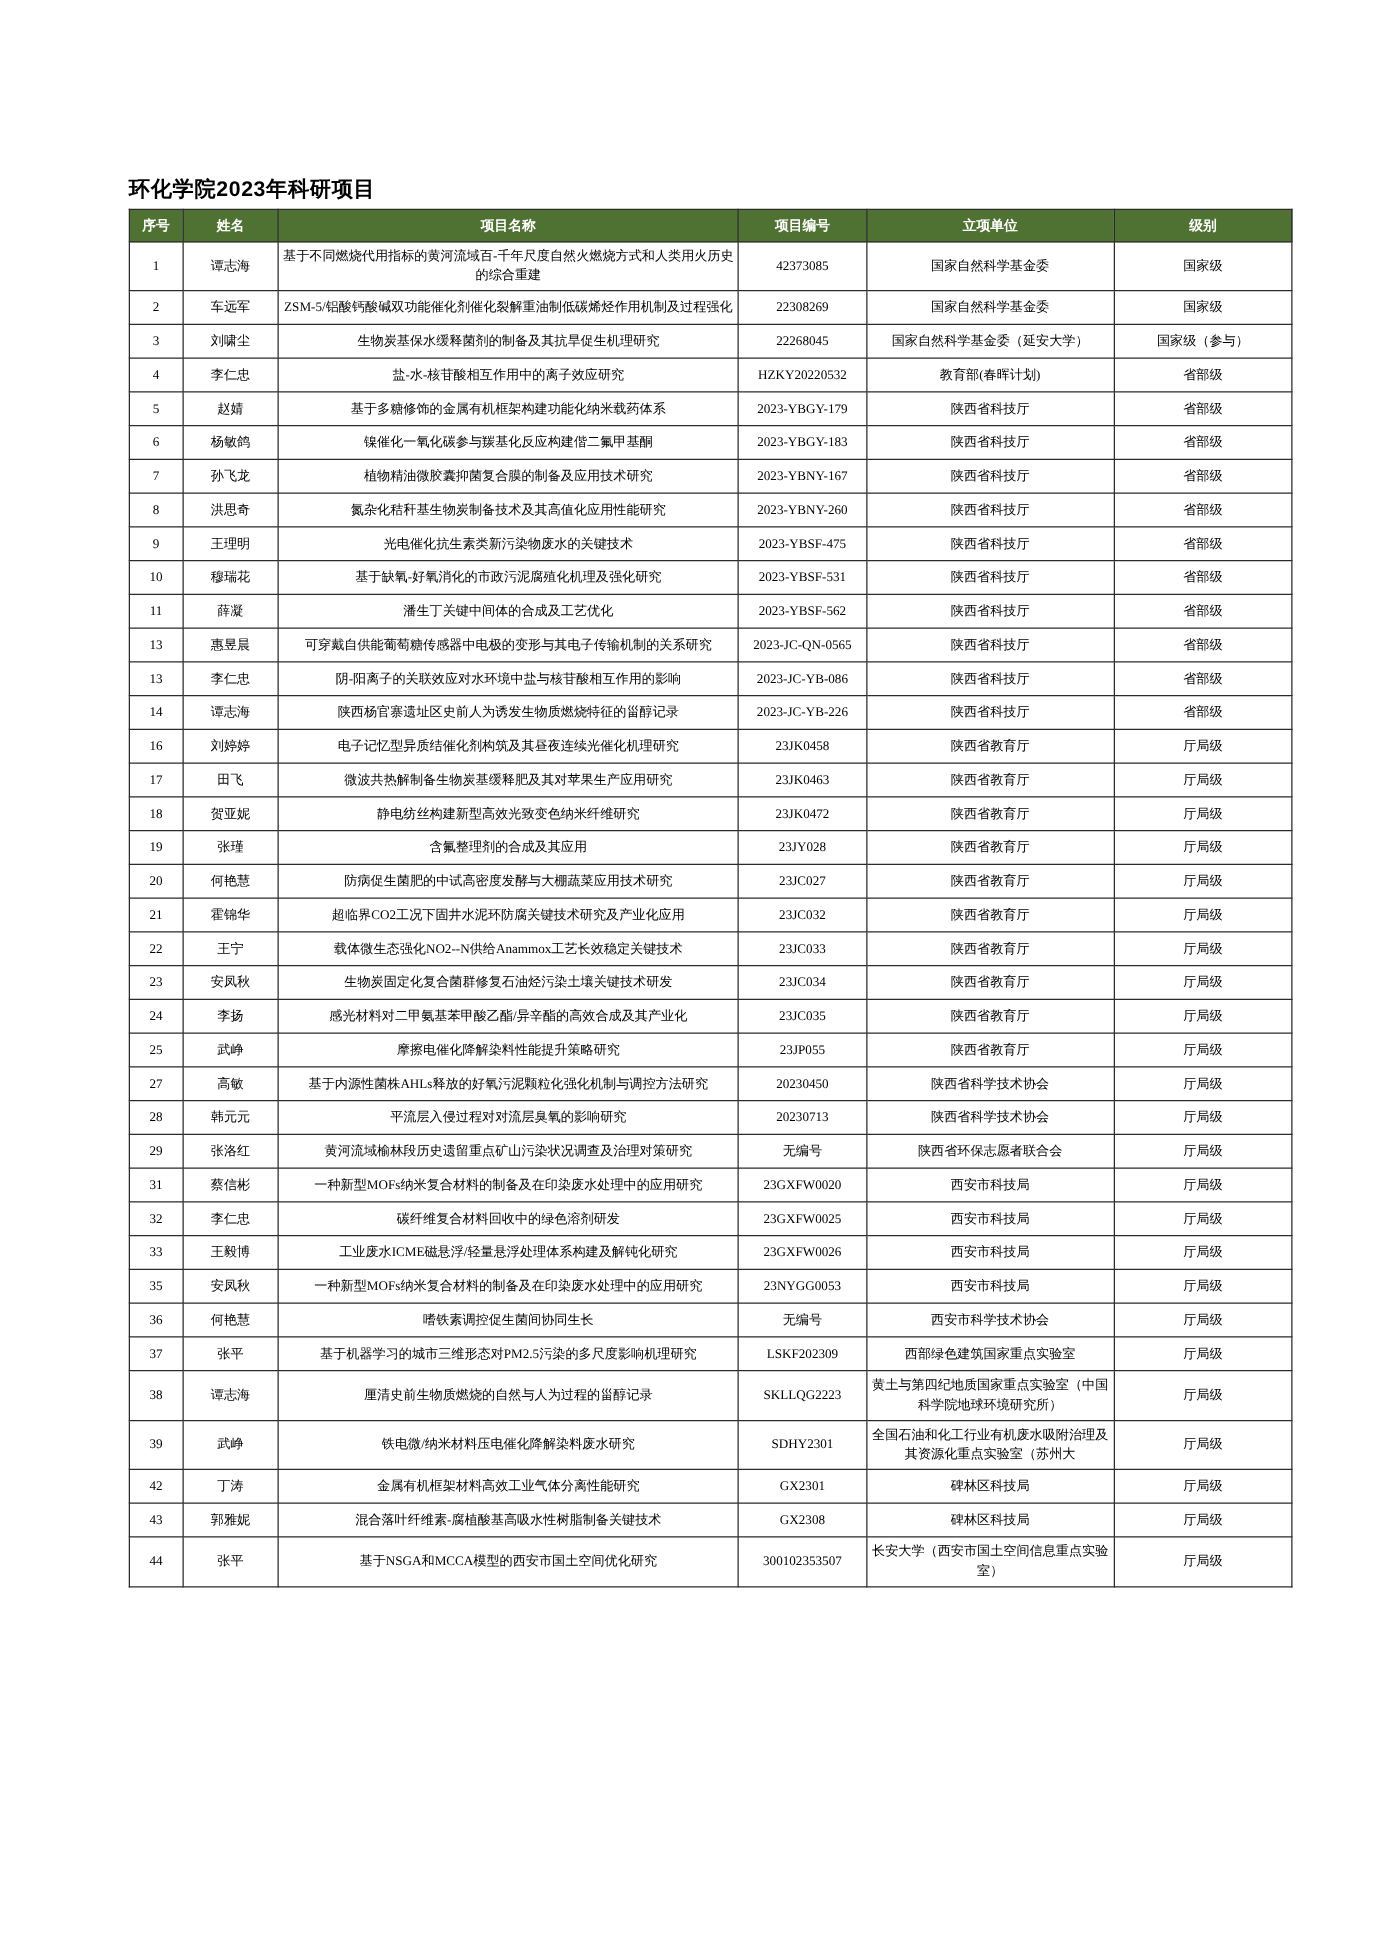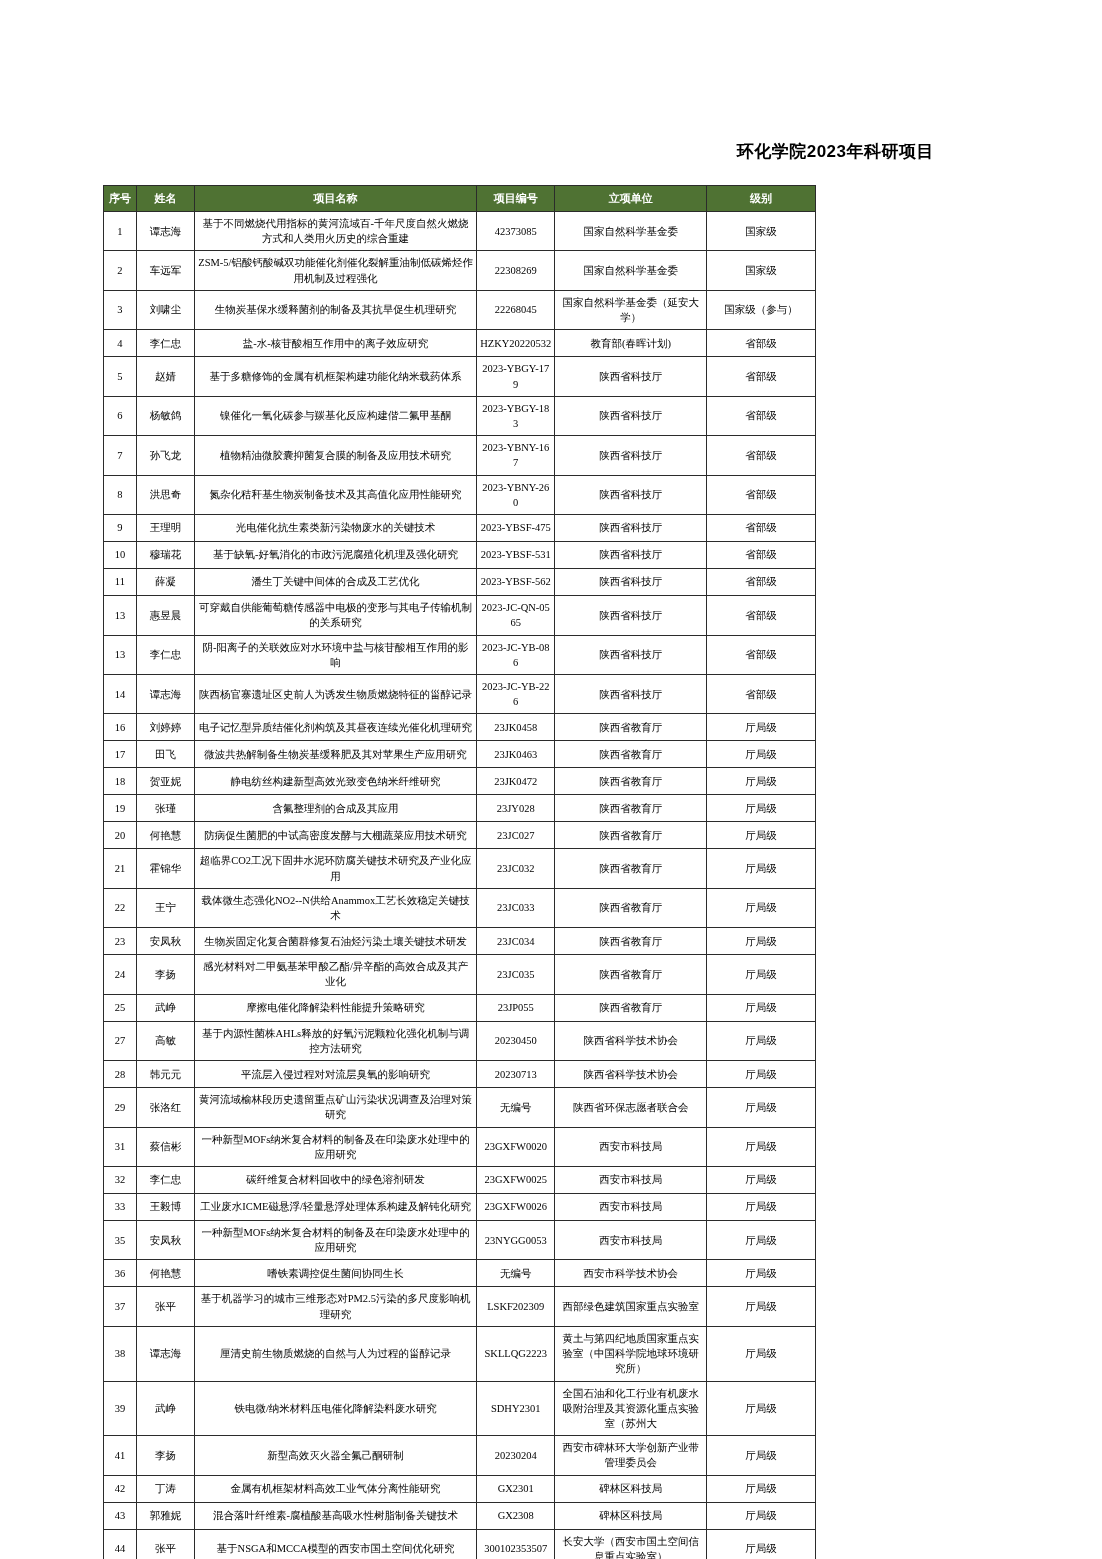--- a/index.html
+++ b/index.html
@@ -18,29 +18,29 @@
     color:#000;
     position:relative;
   }
   .page{
     position:absolute;
     left:103px;
     top:140px;
     width:831px;
   }
   .doc-title{
-    text-align:right;
+    text-align:left;
     font-size:17px;
     font-weight:bold;
     letter-spacing:0.5px;
-    margin-bottom:22px;
+    margin-bottom:4px;
     font-family:"Liberation Sans","DejaVu Sans",sans-serif;
   }
   table.projects{
-    width:713px;
+    width:931px;
     border-collapse:collapse;
     table-layout:fixed;
   }
   table.projects th, table.projects td{
     border:1px solid var(--border-color);
     text-align:center;
     vertical-align:middle;
     word-break:break-all;
   }
   table.projects th{
@@ -365,28 +365,20 @@
         </tr>
         <tr>
           <td>39</td>
           <td>武峥</td>
           <td>铁电微/纳米材料压电催化降解染料废水研究</td>
           <td>SDHY2301</td>
           <td>全国石油和化工行业有机废水吸附治理及其资源化重点实验室（苏州大</td>
           <td>厅局级</td>
         </tr>
         <tr>
-          <td>41</td>
-          <td>李扬</td>
-          <td>新型高效灭火器全氟己酮研制</td>
-          <td>20230204</td>
-          <td>西安市碑林环大学创新产业带管理委员会</td>
-          <td>厅局级</td>
-        </tr>
-        <tr>
           <td>42</td>
           <td>丁涛</td>
           <td>金属有机框架材料高效工业气体分离性能研究</td>
           <td>GX2301</td>
           <td>碑林区科技局</td>
           <td>厅局级</td>
         </tr>
         <tr>
           <td>43</td>
           <td>郭雅妮</td>

